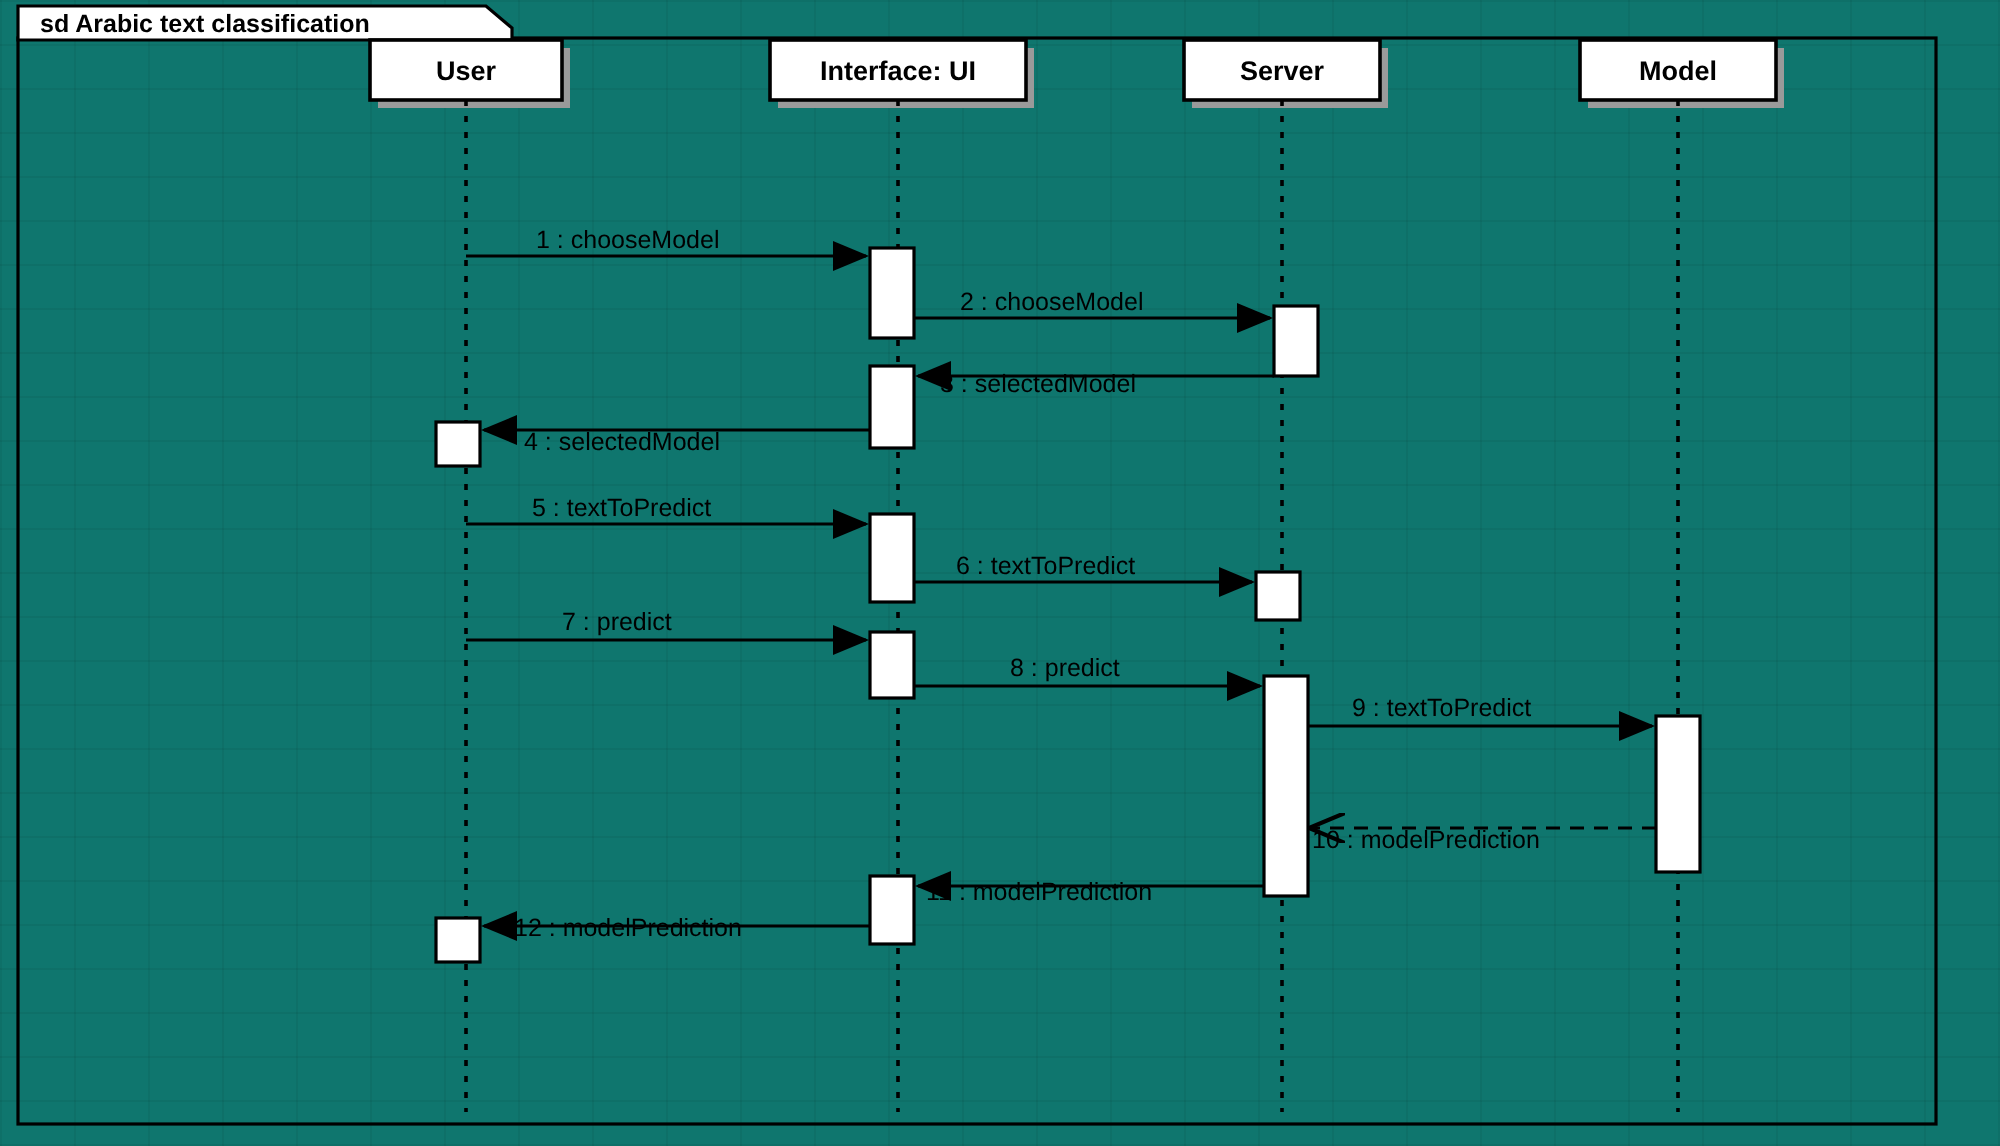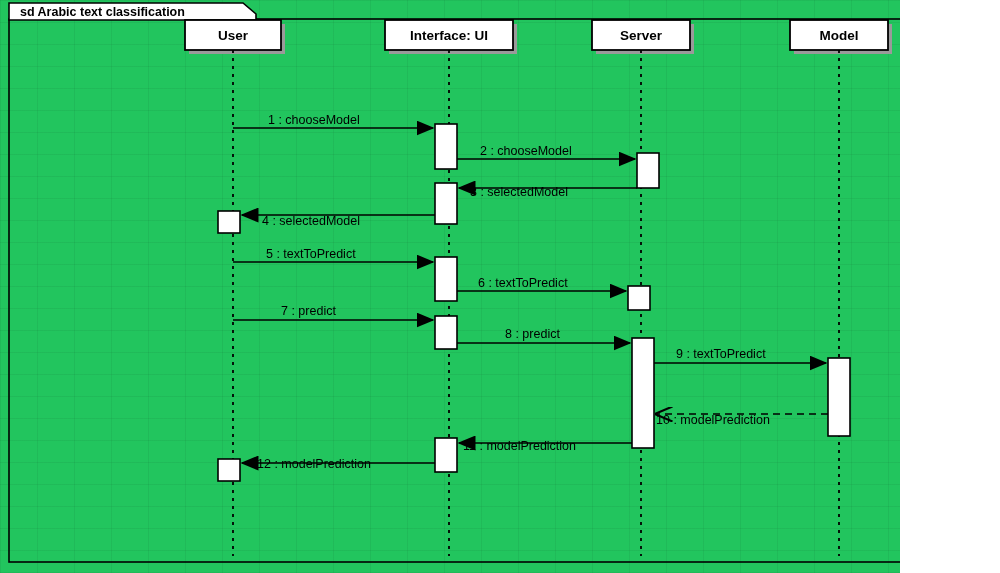--- a/index.html
+++ b/index.html
@@ -6,23 +6,23 @@
   html, body {
     margin: 0;
     padding: 0;
     background: #ffffff;
   }
   body {
     font-family: "Liberation Sans", sans-serif;
   }
   #canvas {
     position: relative;
-    width: 900px;
+    width: 1000px;
     height: 573px;
-    background: #22c55e;
+    background: #0f766e;
     overflow: hidden;
   }
   
   #grid {
     position: absolute;
     left: 0; top: 0;
     width: 1000px; height: 573px;
     background-image:
       repeating-linear-gradient(to right,
         rgba(0,0,0,0.055) 0px, rgba(0,0,0,0.055) 1px, rgba(0,0,0,0) 1px, rgba(0,0,0,0) 37px),

